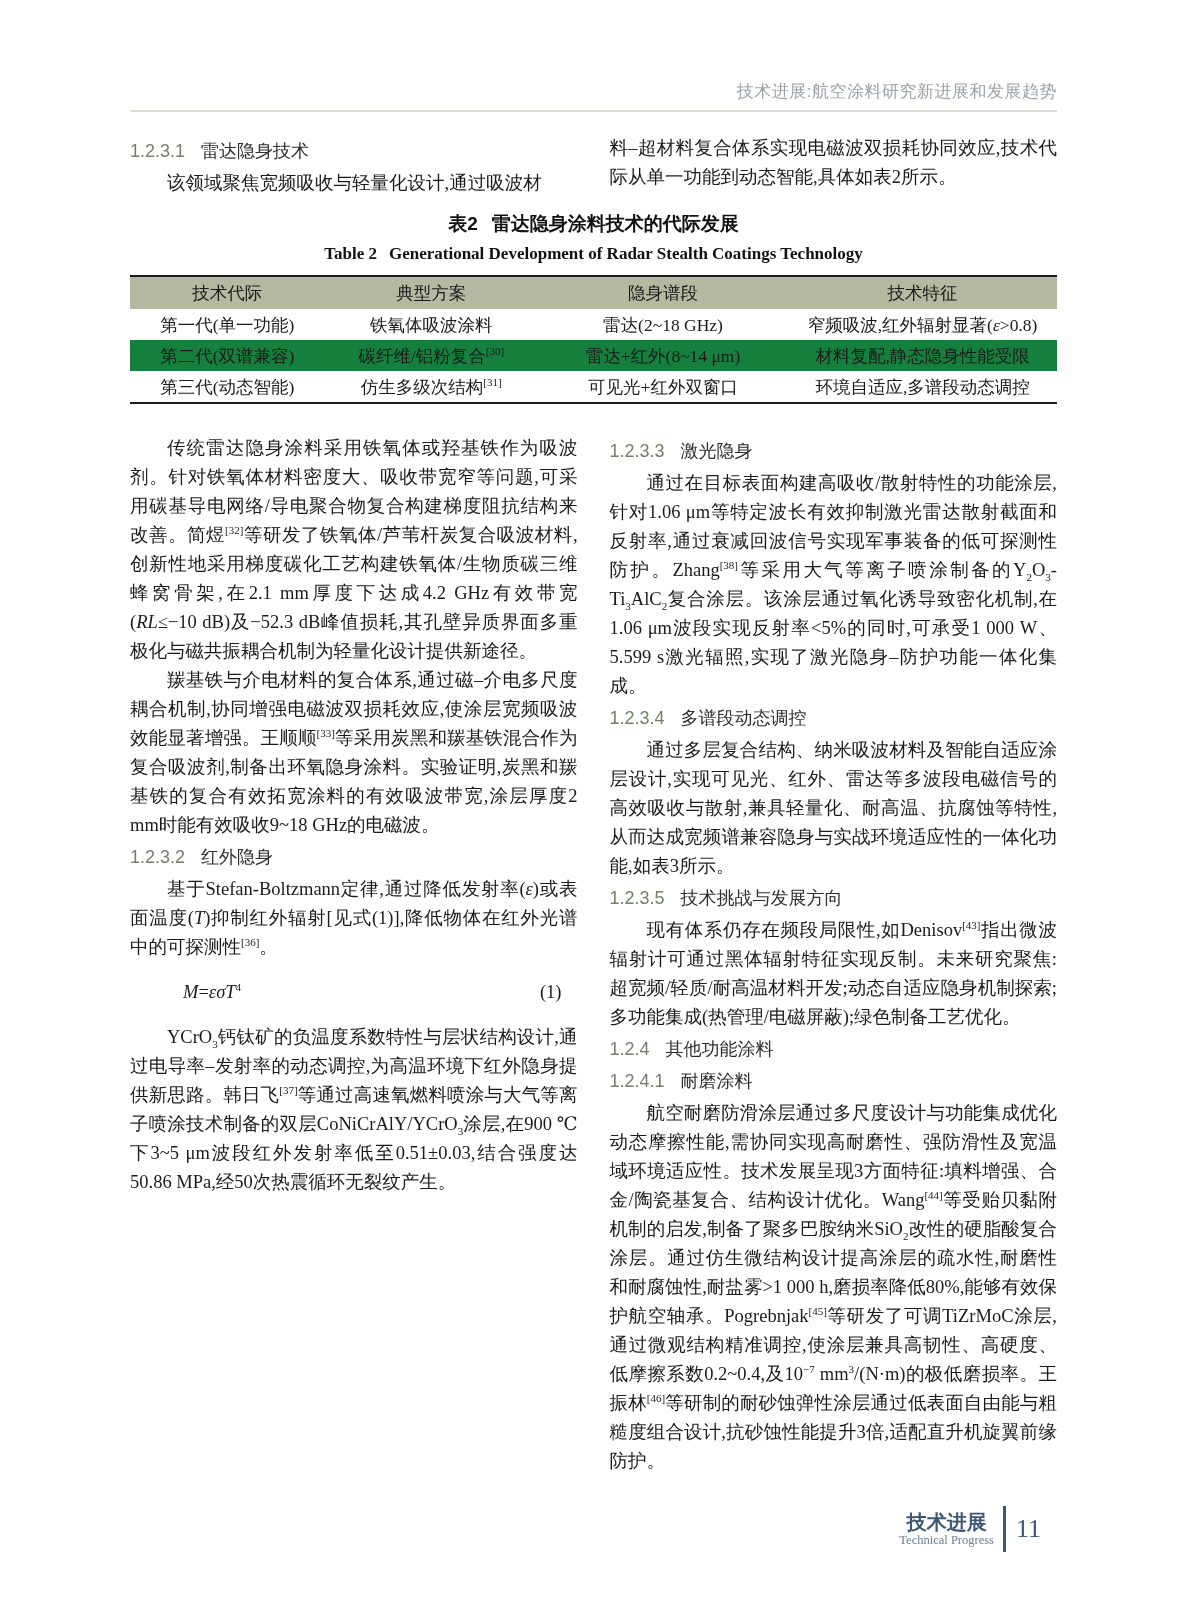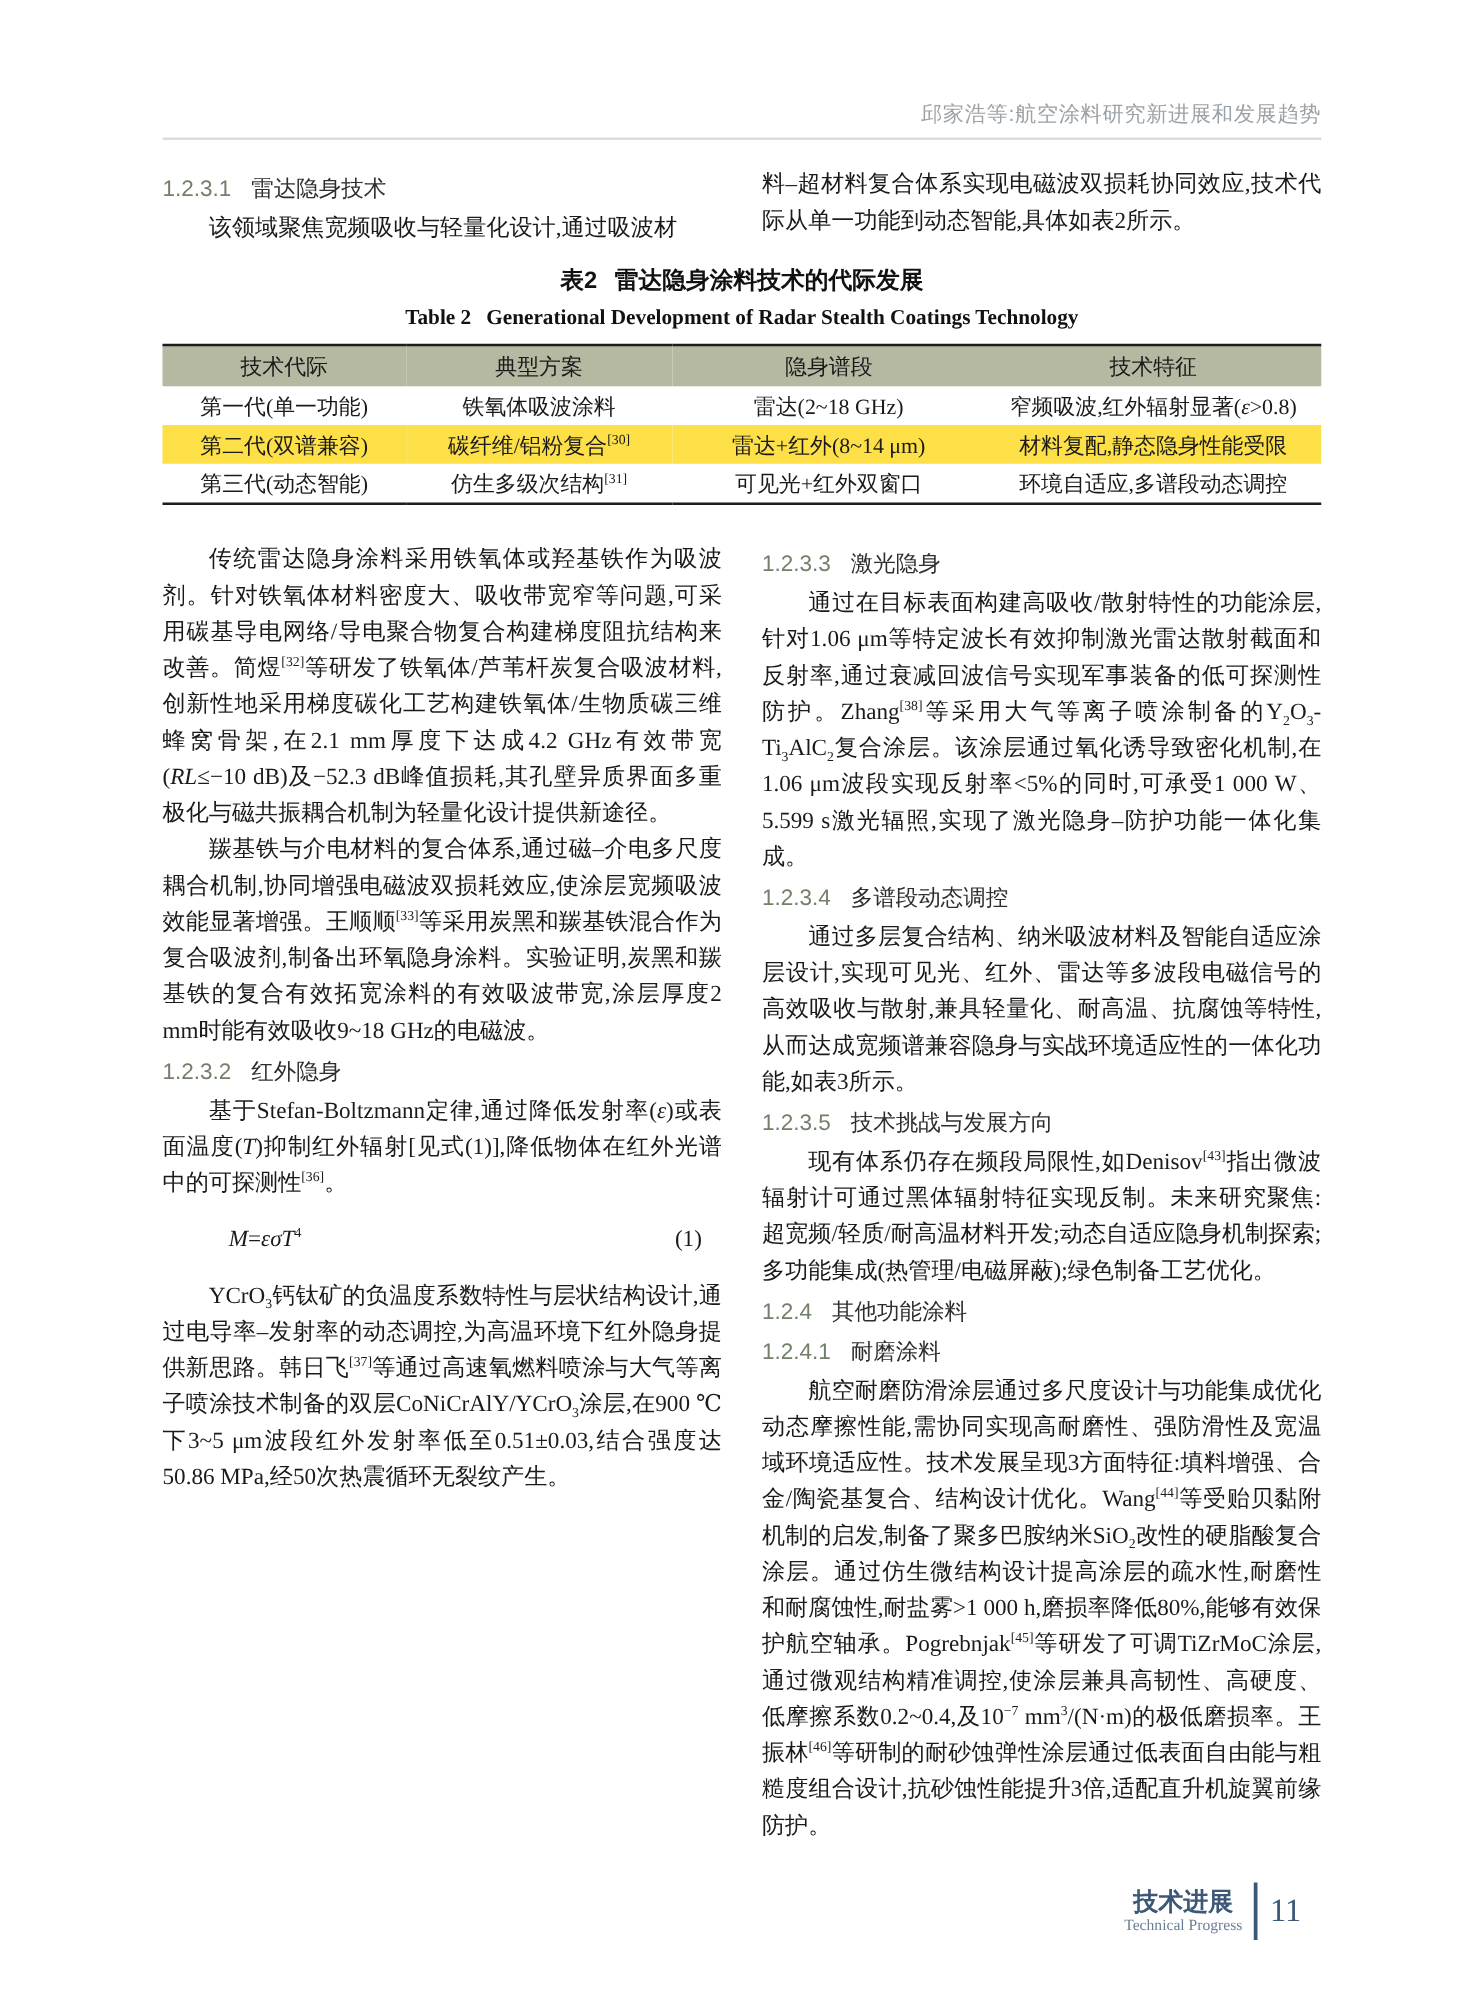--- a/index.html
+++ b/index.html
@@ -85,21 +85,21 @@
   table.gen th{
     background:#b5b9a1;
     font-weight:normal;
     height:30px;
     text-align:center;
     padding:1px 4px;
   }
   table.gen td{
     height:29px;text-align:center;padding:1px 4px;
   }
-  table.gen tr.alt td{background:#fde047;}
+  table.gen tr.alt td{background:#15803d;}
 
   .body-cols{margin-top:30px;}
 
   
   .footer{
     position:absolute;right:146px;bottom:48px;
     display:flex;align-items:center;
   }
   .f-text{text-align:center;margin-right:9px;}
   .f-zh{
@@ -109,21 +109,21 @@
   .f-en{font-size:12.5px;color:#6b7f95;line-height:15px;}
   .f-bar{width:3px;height:46px;background:#3d5877;}
   .f-page{margin-left:10px;font-size:26px;color:#3d5877;}
 </style>
 </head>
 <body>
 
 <div class="page">
 
   <div class="running-head">
-    <span>邱家浩等:航空涂料研究新进展和发展趋势</span>
+    <span>技术进展:航空涂料研究新进展和发展趋势</span>
   </div>
   <div class="head-rule"></div>
 
   <div class="cols intro-cols">
     <div class="col">
       <h3 class="sec">
         <span class="secnum">1.2.3.1</span><span class="sectitle">雷达隐身技术</span>
       </h3>
       <p class="para">该领域聚焦宽频吸收与轻量化设计,通过吸波材</p>
     </div>

